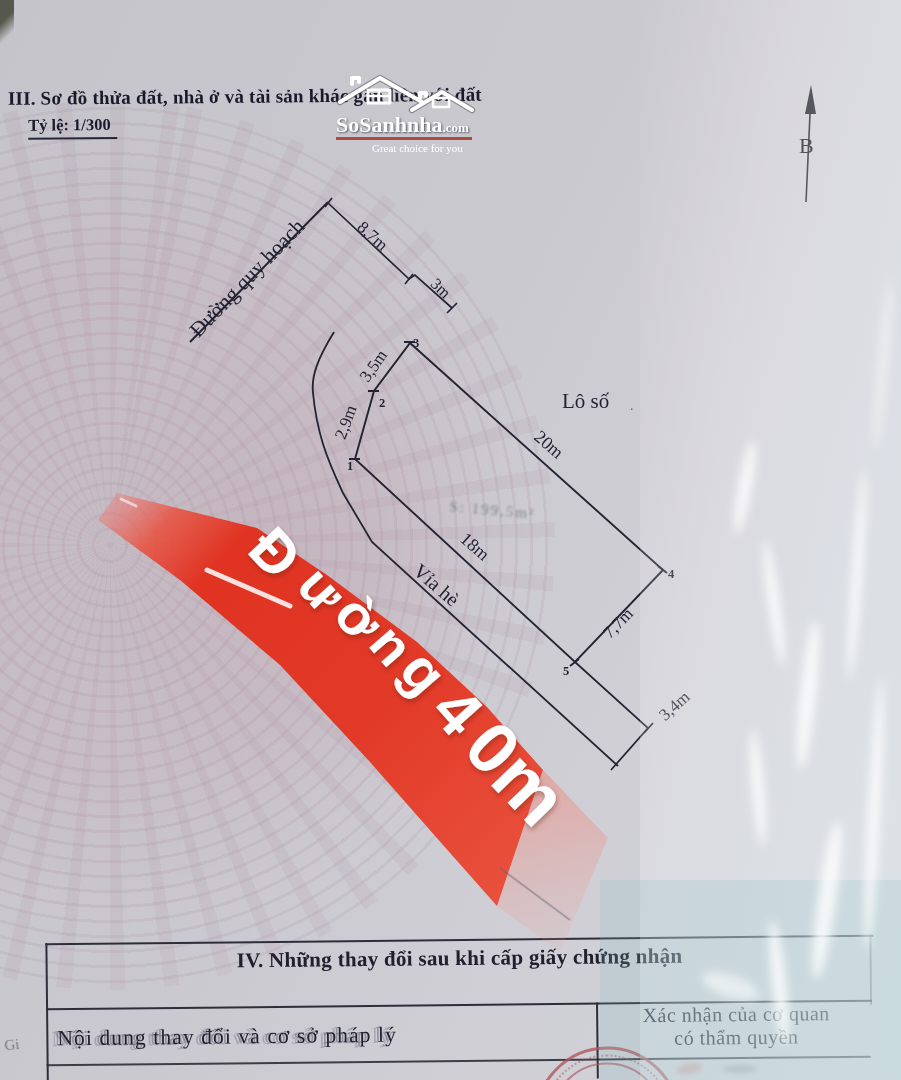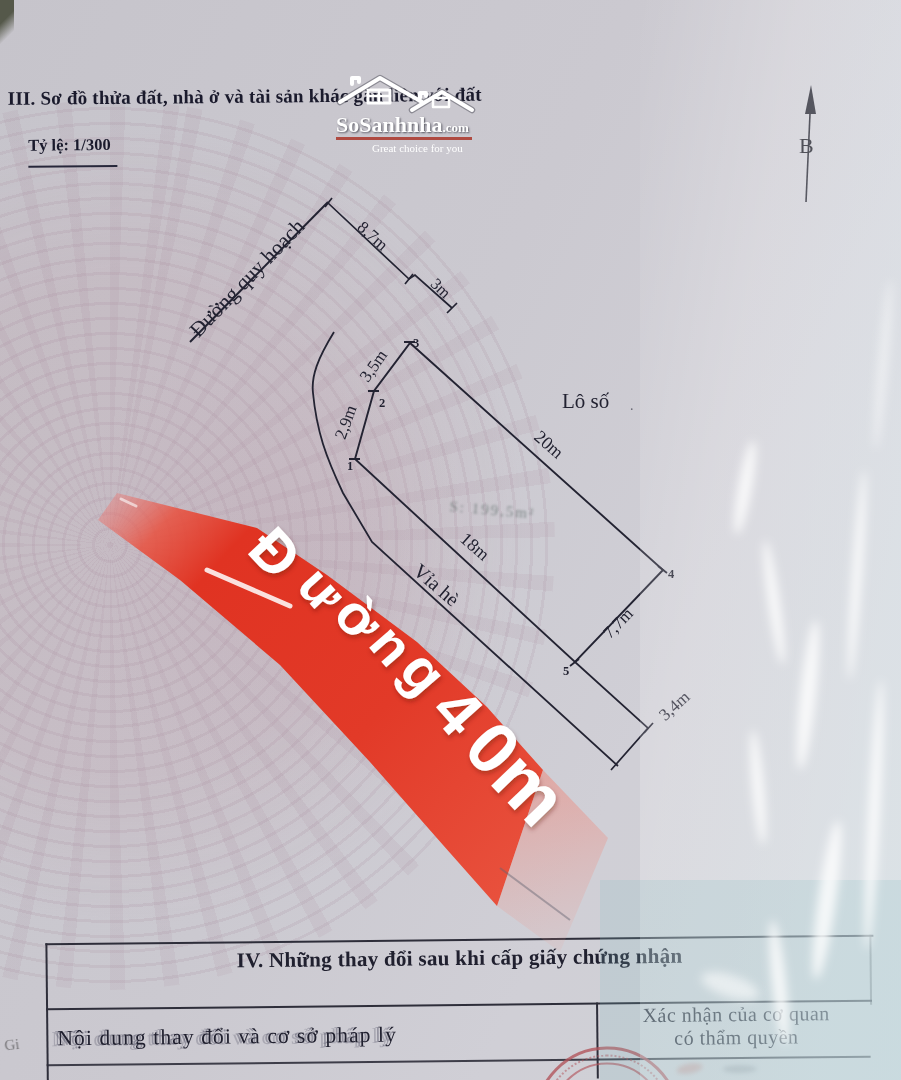--- a/index.html
+++ b/index.html
@@ -23,22 +23,22 @@
 
   
   .glare-band{left:640px;top:0;width:261px;height:1080px;
     background:linear-gradient(100deg, rgba(255,255,255,0) 0%, rgba(255,255,255,.22) 35%, rgba(233,242,246,.48) 80%, rgba(228,240,243,.55) 100%);}
   .teal{left:600px;top:880px;width:301px;height:200px;background:rgba(136,190,194,.20);}
   .streak{border-radius:50%;background:rgba(255,255,255,.8);filter:blur(5px);}
 
   
   .hdr{left:8px;top:84px;width:880px;transform:rotate(-.5deg);color:#1a1a2c;}
   .h-title{font-size:19px;font-weight:bold;letter-spacing:.2px;}
-  .h-scale{margin:26px 0 0 20px;display:inline-block;font-size:16.5px;font-weight:bold;
-           border-bottom:2px solid #27273a;padding:0 6px 10px 0;}
+  .h-scale{margin:6px 0 0 20px;display:inline-block;font-size:16.5px;font-weight:bold;
+           border-bottom:2px solid #27273a;padding:0 6px 2px 0;}
 
   
   .logo{left:330px;top:68px;width:160px;height:92px;}
 
   
   .sec4{left:0;top:0;width:901px;height:1080px;transform:rotate(-.6deg);transform-origin:460px 1000px;color:#20202f;}
   .tline{position:absolute;background:#2e2e3a;}
   .s4-title{position:absolute;left:120px;top:946px;width:680px;text-align:center;
             font-size:21px;font-weight:bold;letter-spacing:.3px;}
   .cell-l{position:absolute;left:57px;top:1022px;font-size:21.5px;letter-spacing:1.1px;

